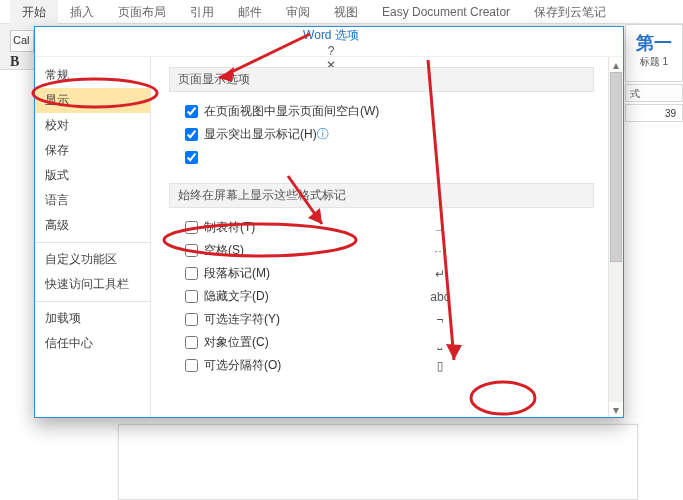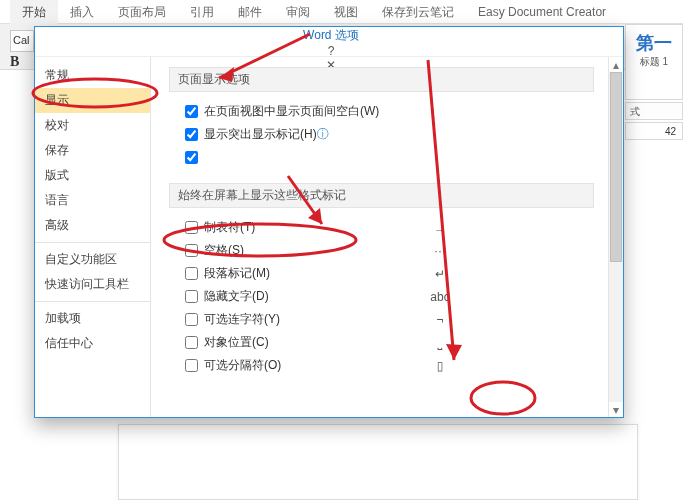--- a/index.html
+++ b/index.html
@@ -8,21 +8,21 @@
   
   .ribbon-tabs { display:flex; align-items:center; height:24px; background:#fff; padding-left:10px; border-bottom:1px solid #e0e0e0; }
   .ribbon-tabs .tab { padding:0 12px; height:24px; line-height:24px; color:#666; cursor:pointer; white-space:nowrap; }
   .ribbon-tabs .tab.active { background:#f2f2f2; color:#444; }
   
   .ribbon-body { height:46px; background:#f1f1f1; border-bottom:1px solid #d9d9d9; position:relative; }
   .font-box { position:absolute; left:10px; top:6px; border:1px solid #c9c9c9; background:#fff; width:24px; height:22px; font-size:11px; padding:0 2px; line-height:18px; overflow:hidden; }
   .bold-b { position:absolute; left:10px; top:30px; font-weight:bold; font-family:"Times New Roman"; font-size:14px; }
   
   .styles-peek { position:absolute; right:0; top:24px; width:58px; }
-  .style-tile { border:1px solid #d9d9d9; background:#fff; margin-bottom:2px; height:76px; text-align:center; }
+  .style-tile { border:1px solid #d9d9d9; background:#fff; margin-bottom:2px; height:58px; text-align:center; }
   .style-tile .big { font-family:"SimSun"; font-size:18px; padding-top:6px; color:#2a72c6; font-weight:bold; }
   .style-tile .small { font-size:10px; color:#555; }
   .style-ext-row { border:1px solid #d9d9d9; background:#fdfdfd; height:18px; font-size:10px; color:#555; padding-left:4px; line-height:18px; white-space:nowrap; overflow:hidden; }
   .style-num-row { border:1px solid #d9d9d9; background:#fff; height:18px; margin-top:2px; text-align:right; padding-right:6px; font-size:10px; line-height:18px; }
   
   .dialog { position:absolute; left:34px; top:26px; width:590px; height:392px; background:#fff; border:1px solid #2f8dd6; box-shadow:0 8px 18px rgba(0,0,0,.3); display:flex; flex-direction:column; }
   .dlg-title { height:30px; display:flex; align-items:center; padding:0 8px 0 12px; color:#1e70bf; border-bottom:1px solid #eee;flex-direction:column; }
   .dlg-title .title-text { flex:1; }
   .dlg-title .winbtn { width:30px; height:24px; display:flex; align-items:center; justify-content:center; color:#555; cursor:pointer; }
   .dlg-body { flex:1; display:flex; overflow:hidden; }
@@ -57,38 +57,38 @@
 <div class="app">
 
   <div class="ribbon-tabs" id="ribbon-tabs">
       <div class="tab active">开始</div>
       <div class="tab">插入</div>
       <div class="tab">页面布局</div>
       <div class="tab">引用</div>
       <div class="tab">邮件</div>
       <div class="tab">审阅</div>
       <div class="tab">视图</div>
+      <div class="tab">Easy Document Creator</div>
       <div class="tab">保存到云笔记</div>
-      <div class="tab">Easy Document Creator</div>
     </div>
   <div class="ribbon-body">
     <div class="font-box">Cal</div>
     <div class="bold-b">B</div>
   </div>
 
   <div class="viewport-bg"></div>
   <div class="page-bg"></div>
 
   <div class="styles-peek">
     <div class="style-tile">
       <div class="big">第一</div>
       <div class="small">标题 1</div>
     </div>
     <div class="style-ext-row">式</div>
-    <div class="style-num-row">42</div>
+    <div class="style-num-row">39</div>
   </div>
 
   <div class="dialog">
     <div class="dlg-title">
       <span class="title-text">Word 选项</span>
       <div class="winbtn">?</div>
       <div class="winbtn">✕</div>
     </div>
     <div class="dlg-body">
       <div class="dlg-sidebar" id="dlg-sidebar">

